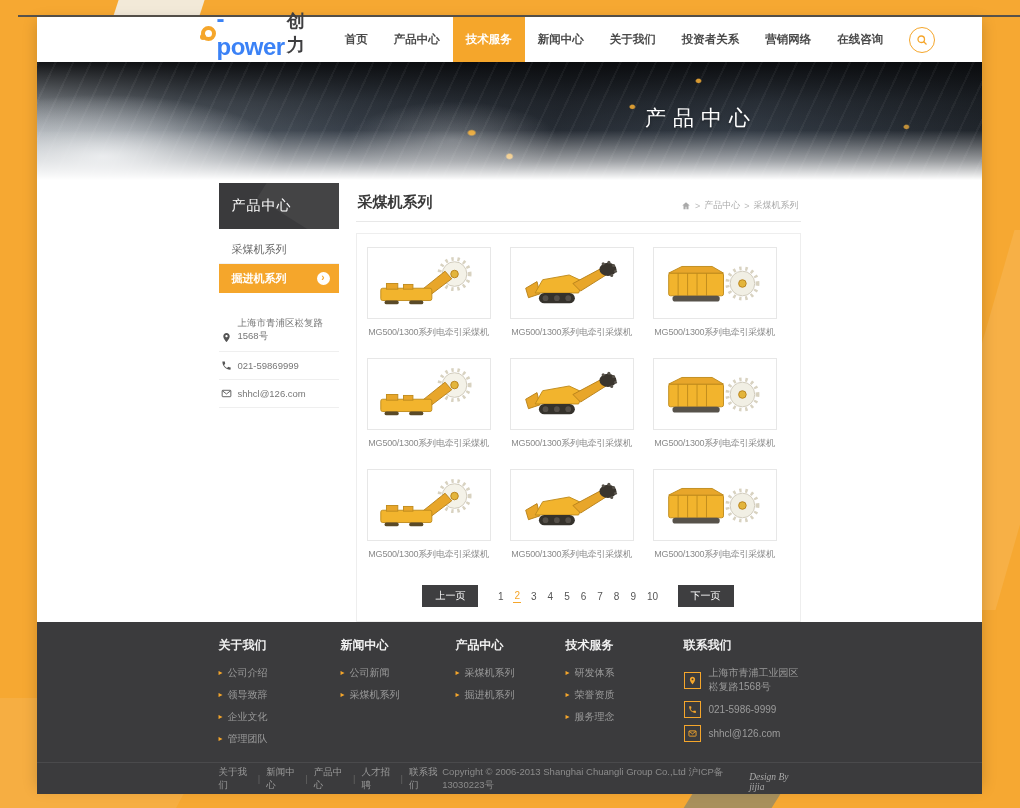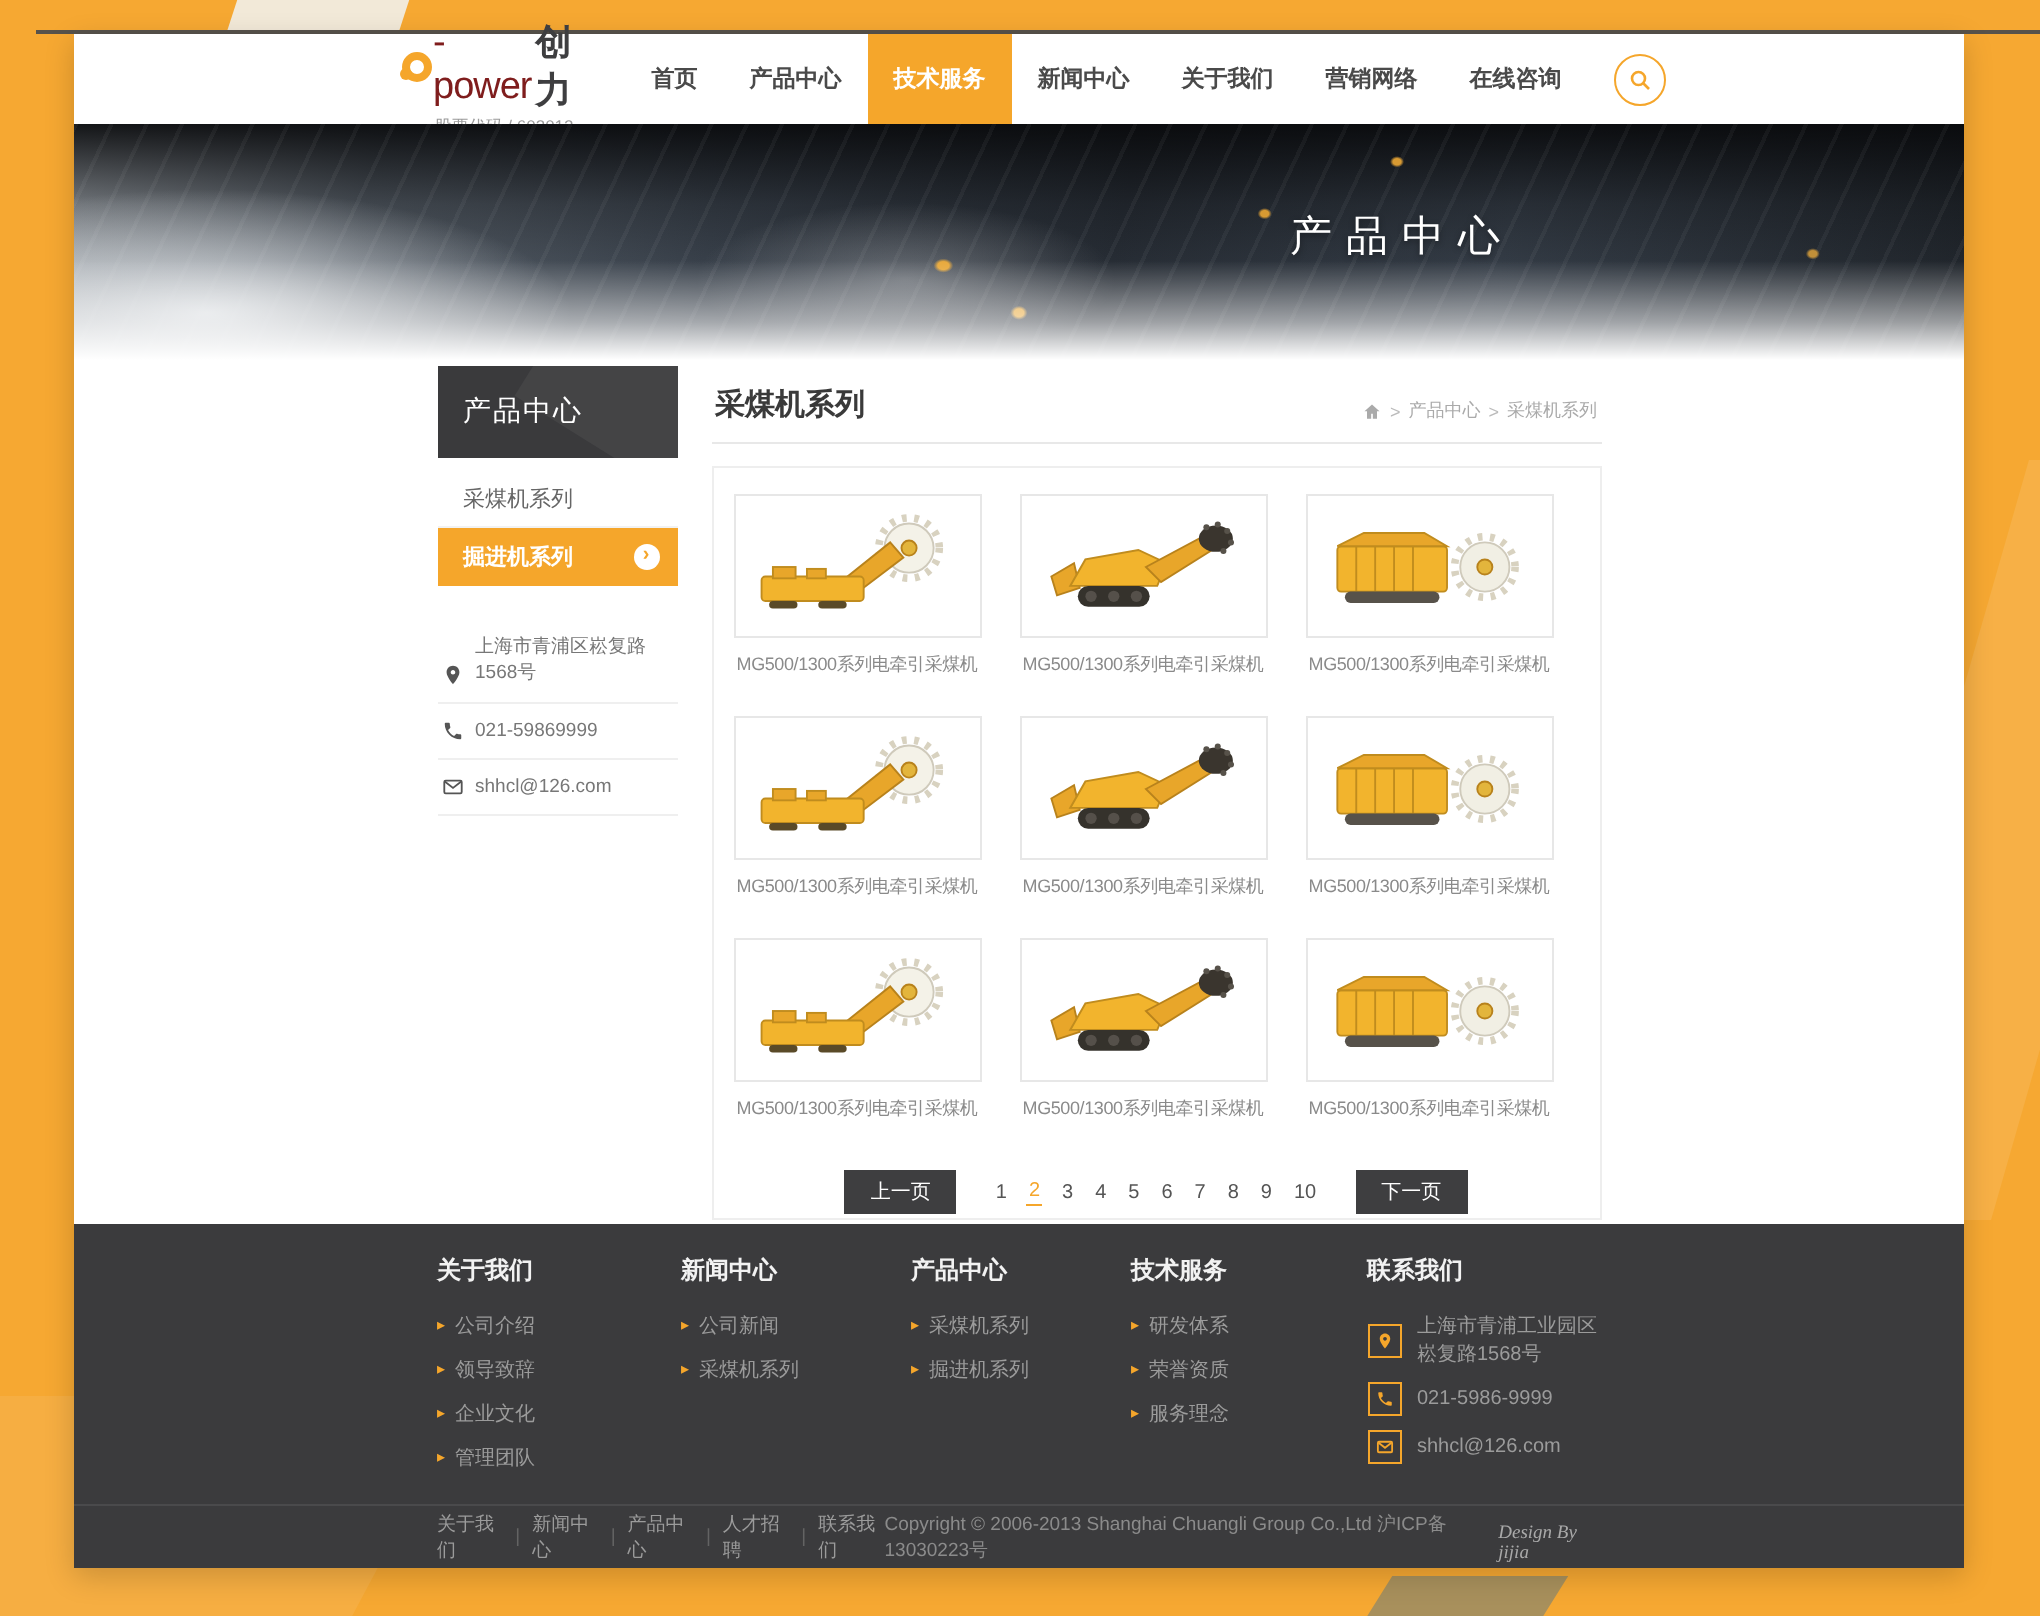--- a/index.html
+++ b/index.html
@@ -19,21 +19,21 @@
     background:#fff; display:flex; flex-direction:column;
     box-shadow:0 4px 14px rgba(0,0,0,.18); }
 
   
   .nav { height:45px; flex:none; background:#fff; }
   .nav-inner { width:618px; height:100%; margin:0 auto; display:flex; align-items:center; }
   .logo { display:flex; flex-direction:column; margin-right:26px; cursor:pointer; }
   .logo-row { display:flex; align-items:center; }
   .logo-ring { width:15px; height:15px; border:4px solid #F5A62B; border-radius:50%; position:relative; margin-right:1px; flex:none; }
   .logo-ring::after { content:''; position:absolute; left:-5px; bottom:-3px; width:6px; height:6px; background:#F5A62B; border-radius:50%; }
-  .logo-latin { font-size:19px; font-weight:400; color:#7f1d1d; letter-spacing:-0.5px; }
+  .logo-latin { font-size:24px; font-weight:700; color:#3b82f6; letter-spacing:-0.5px; }
   .logo-cn { font-size:18px; font-weight:800; color:#3E3E40; margin-left:2px; letter-spacing:1px; }
   .logo-sub { font-size:8.5px; color:#9B9B9B; align-self:flex-end; margin-top:1px; }
   .nav-menu { display:flex; height:100%; align-items:stretch; }
   .nav-item { display:flex; align-items:center; padding:16px 13px; font-size:11.5px; font-weight:700; color:#4A4A4A; cursor:pointer; white-space:nowrap; }
   .nav-item.active { background:#F5A62B; color:#fff; }
   .search-btn { width:26px; height:26px; border:1px solid #F5A62B; border-radius:50%;
     display:flex; align-items:center; justify-content:center; margin-left:13px; cursor:pointer; flex:none; }
 
   
   .hero { height:118px; flex:none; position:relative;
@@ -73,21 +73,21 @@
     border-bottom:1px solid #EFEFEF; font-size:9.5px; color:#777; }
   .contact-row svg { flex:none; }
 
   .main { flex:1; min-width:0; }
   .main-head { display:flex; align-items:flex-end; justify-content:space-between;
     padding:10px 2px 9px 2px; border-bottom:1px solid #E8E8E8; }
   .main-title { font-size:15px; color:#3A3A3A; }
   .breadcrumb { font-size:9px; color:#AAA; display:flex; align-items:center; gap:4px; }
   .crumb { color:#AAA; cursor:pointer; }
   .crumb-sep { color:#BBB; }
-  .grid-box { border:1px solid #EEE; margin-top:11px; padding:13px 10px 2px; }
+  .grid-box { border:1px solid #EEE; margin-top:11px; padding:13px 10px 14px; }
   .grid { display:grid; grid-template-columns:repeat(3,124px); column-gap:19px; }
   .card { margin-bottom:19px; cursor:pointer; }
   .imgbox { height:72px; border:1px solid #E7E7E7; background:#fff;
     display:flex; align-items:center; justify-content:center; overflow:hidden; }
   .caption { font-size:9px; color:#8A8A8A; text-align:center; margin-top:7px; white-space:nowrap; letter-spacing:-0.2px; }
   .pagination { display:flex; align-items:center; justify-content:center; margin-top:5px; }
   .pg-btn { background:#3E3E40; color:#fff; font-size:10px; padding:4px 13px; cursor:pointer; }
   .pg-btn.prev { margin-right:14px; } .pg-btn.next { margin-left:14px; }
   .pg-num { font-size:10px; color:#555; margin:0 4.5px; cursor:pointer; padding:1px 1px; }
   .pg-num.current { color:#F5A62B; border-bottom:1px solid #F5A62B; }
@@ -129,20 +129,21 @@
           <span class="logo-cn">创力</span>
         </div>
         <span class="logo-sub">股票代码 / 603012</span>
       </div>
       <nav class="nav-menu">
           <a class="nav-item">首页</a>
           <a class="nav-item">产品中心</a>
           <a class="nav-item active">技术服务</a>
           <a class="nav-item">新闻中心</a>
           <a class="nav-item">关于我们</a>
+          <a class="nav-item">投资者关系</a>
           <a class="nav-item">营销网络</a>
           <a class="nav-item">在线咨询</a>
         </nav>
       <div class="search-btn">
         <svg width="12" height="12" viewBox="0 0 24 24" fill="none" stroke="#F5A62B" stroke-width="2.6">
           <circle cx="10.5" cy="10.5" r="6.5"></circle>
             <line x1="15.5" y1="15.5" x2="21" y2="21"></line>
         </svg>
       </div>
     </div>

